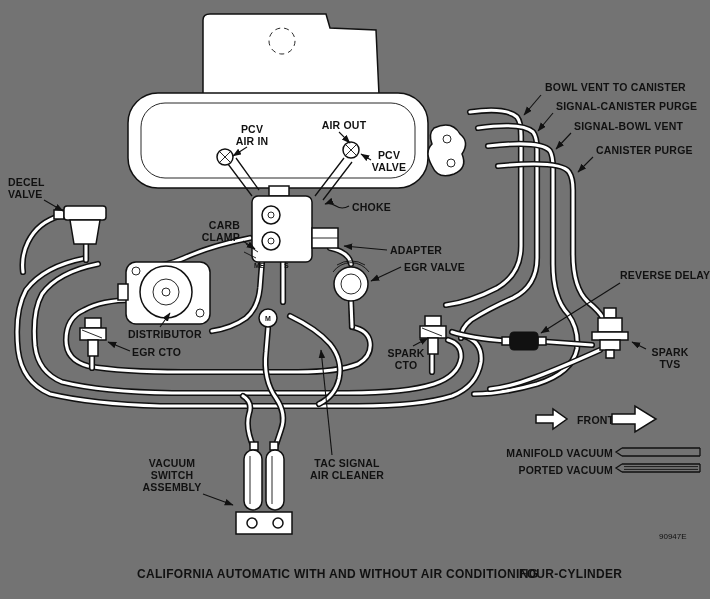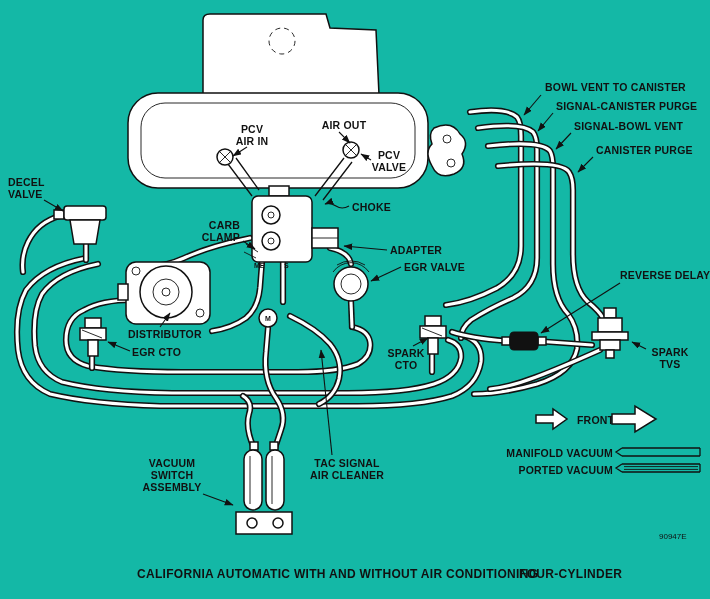--- a/index.html
+++ b/index.html
@@ -1,16 +1,16 @@
 <!DOCTYPE html>
 <html><head>
 <meta charset="utf-8">
 <style>
   html,body{margin:0;padding:0;background:#fff;}
-  .stage{position:relative;width:710px;height:599px;background:#14b8a6;overflow:hidden;
+  .stage{position:relative;width:710px;height:599px;background:#737373;overflow:hidden;
          font-family:"Liberation Sans",sans-serif;}
   svg{display:block;}
   svg text{font-family:"Liberation Sans",sans-serif;font-weight:bold;fill:#111;}
   .lbl{font-size:10.5px;letter-spacing:.2px;}
   .tiny{font-size:7px;}
   .cap{font-size:12px;letter-spacing:.3px;}
   .num{font-size:8px;font-weight:normal;}
   .to{fill:none;stroke:#111;stroke-width:6.2;stroke-linecap:round;stroke-linejoin:round;}
   .ti{fill:none;stroke:#fff;stroke-width:3.1;stroke-linecap:round;stroke-linejoin:round;}
   .ln{fill:none;stroke:#111;stroke-width:1.3;}

